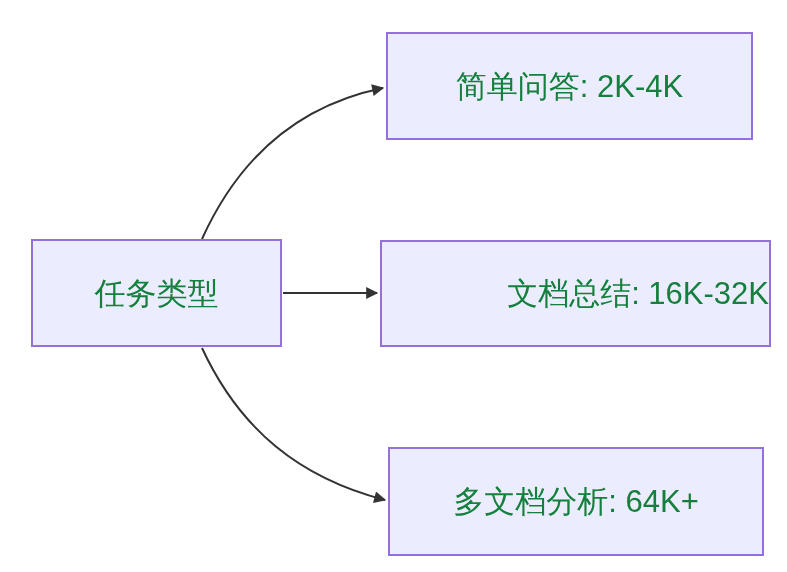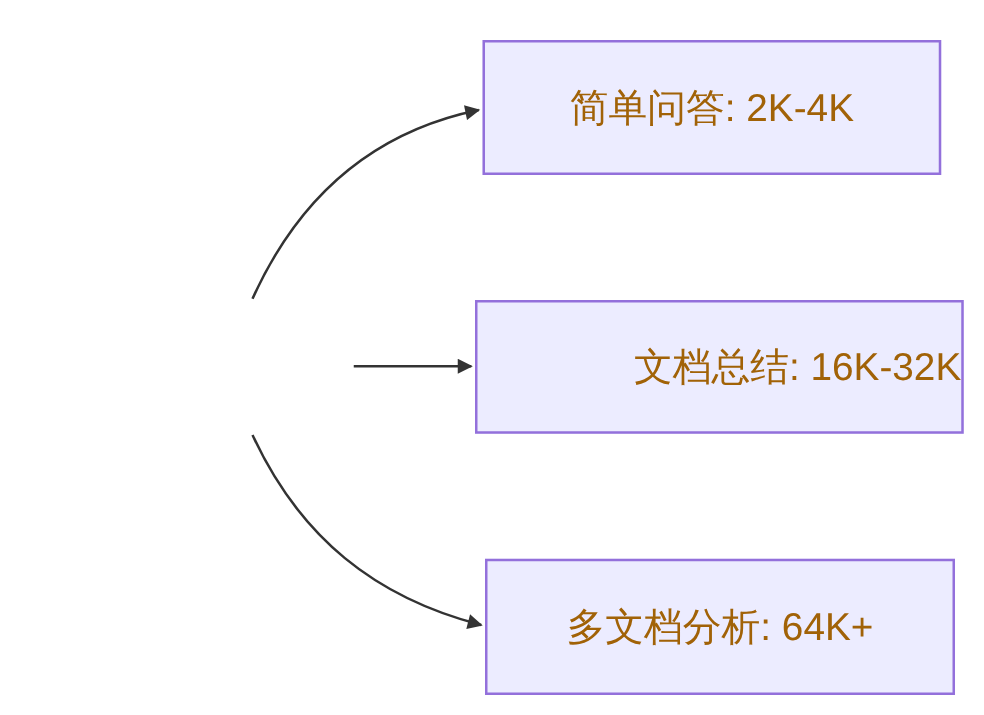--- a/index.html
+++ b/index.html
@@ -28,21 +28,21 @@
     stroke-width: 2px;
   }
   .node {
     position: absolute;
     box-sizing: border-box;
     background: #ECECFF;
     border: 2px solid #9370DB;
     display: flex;
     align-items: center;
     justify-content: center;
-    color: #a16207;
+    color: #15803d;
     font-size: 31px;
     line-height: 1;
     white-space: nowrap;
     text-align: center;
   }
   .node-root   { left: 31px;  top: 239px; width: 251px; height: 108px; }
   .node-top    { left: 386px; top: 32px;  width: 367px; height: 108px; }
   .node-mid    { left: 380px; top: 240px; width: 391px; height: 107px; justify-content: flex-end; }
   .node-bottom { left: 388px; top: 447px; width: 376px; height: 109px; }
 </style>
@@ -55,20 +55,23 @@
     <defs>
       <marker id="arrowhead" viewBox="0 0 10 10" refX="9" refY="5" markerWidth="14" markerHeight="12" markerUnits="userSpaceOnUse" orient="auto">
         <path d="M0,0 L10,5 L0,10 z" fill="#333333"></path>
       </marker>
     </defs>
     <path class="edge" d="M 202 239 C 240 155, 300 105, 383 88" marker-end="url(#arrowhead)"></path>
     <path class="edge" d="M 283 293 L 377 293" marker-end="url(#arrowhead)"></path>
     <path class="edge" d="M 202 348 C 240 430, 300 478, 385 500" marker-end="url(#arrowhead)"></path>
   </svg>
 
+  <div class="node node-root">
+    <span>任务类型</span>
+  </div>
 
   <div class="node node-top">
     <span>简单问答: 2K-4K</span>
   </div>
 
   <div class="node node-mid">
     <span>文档总结: 16K-32K</span>
   </div>
 
   <div class="node node-bottom">

